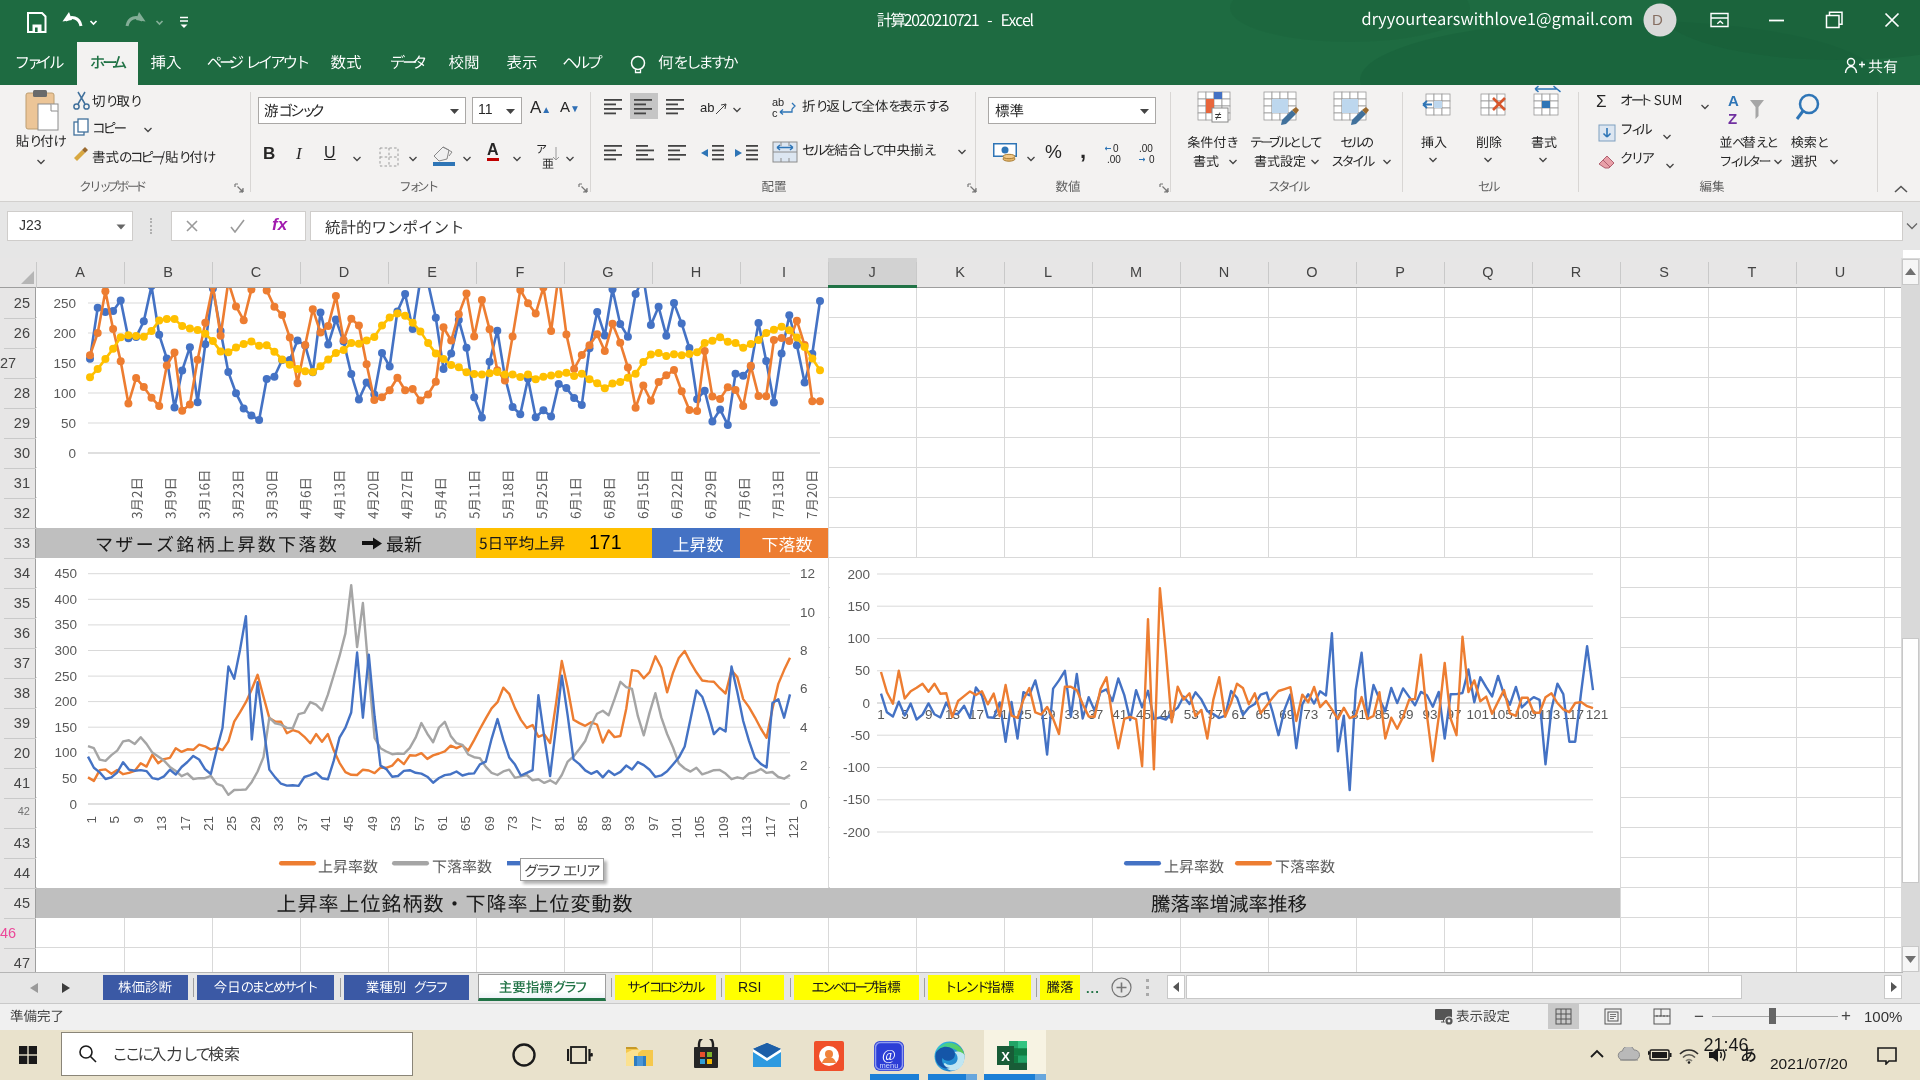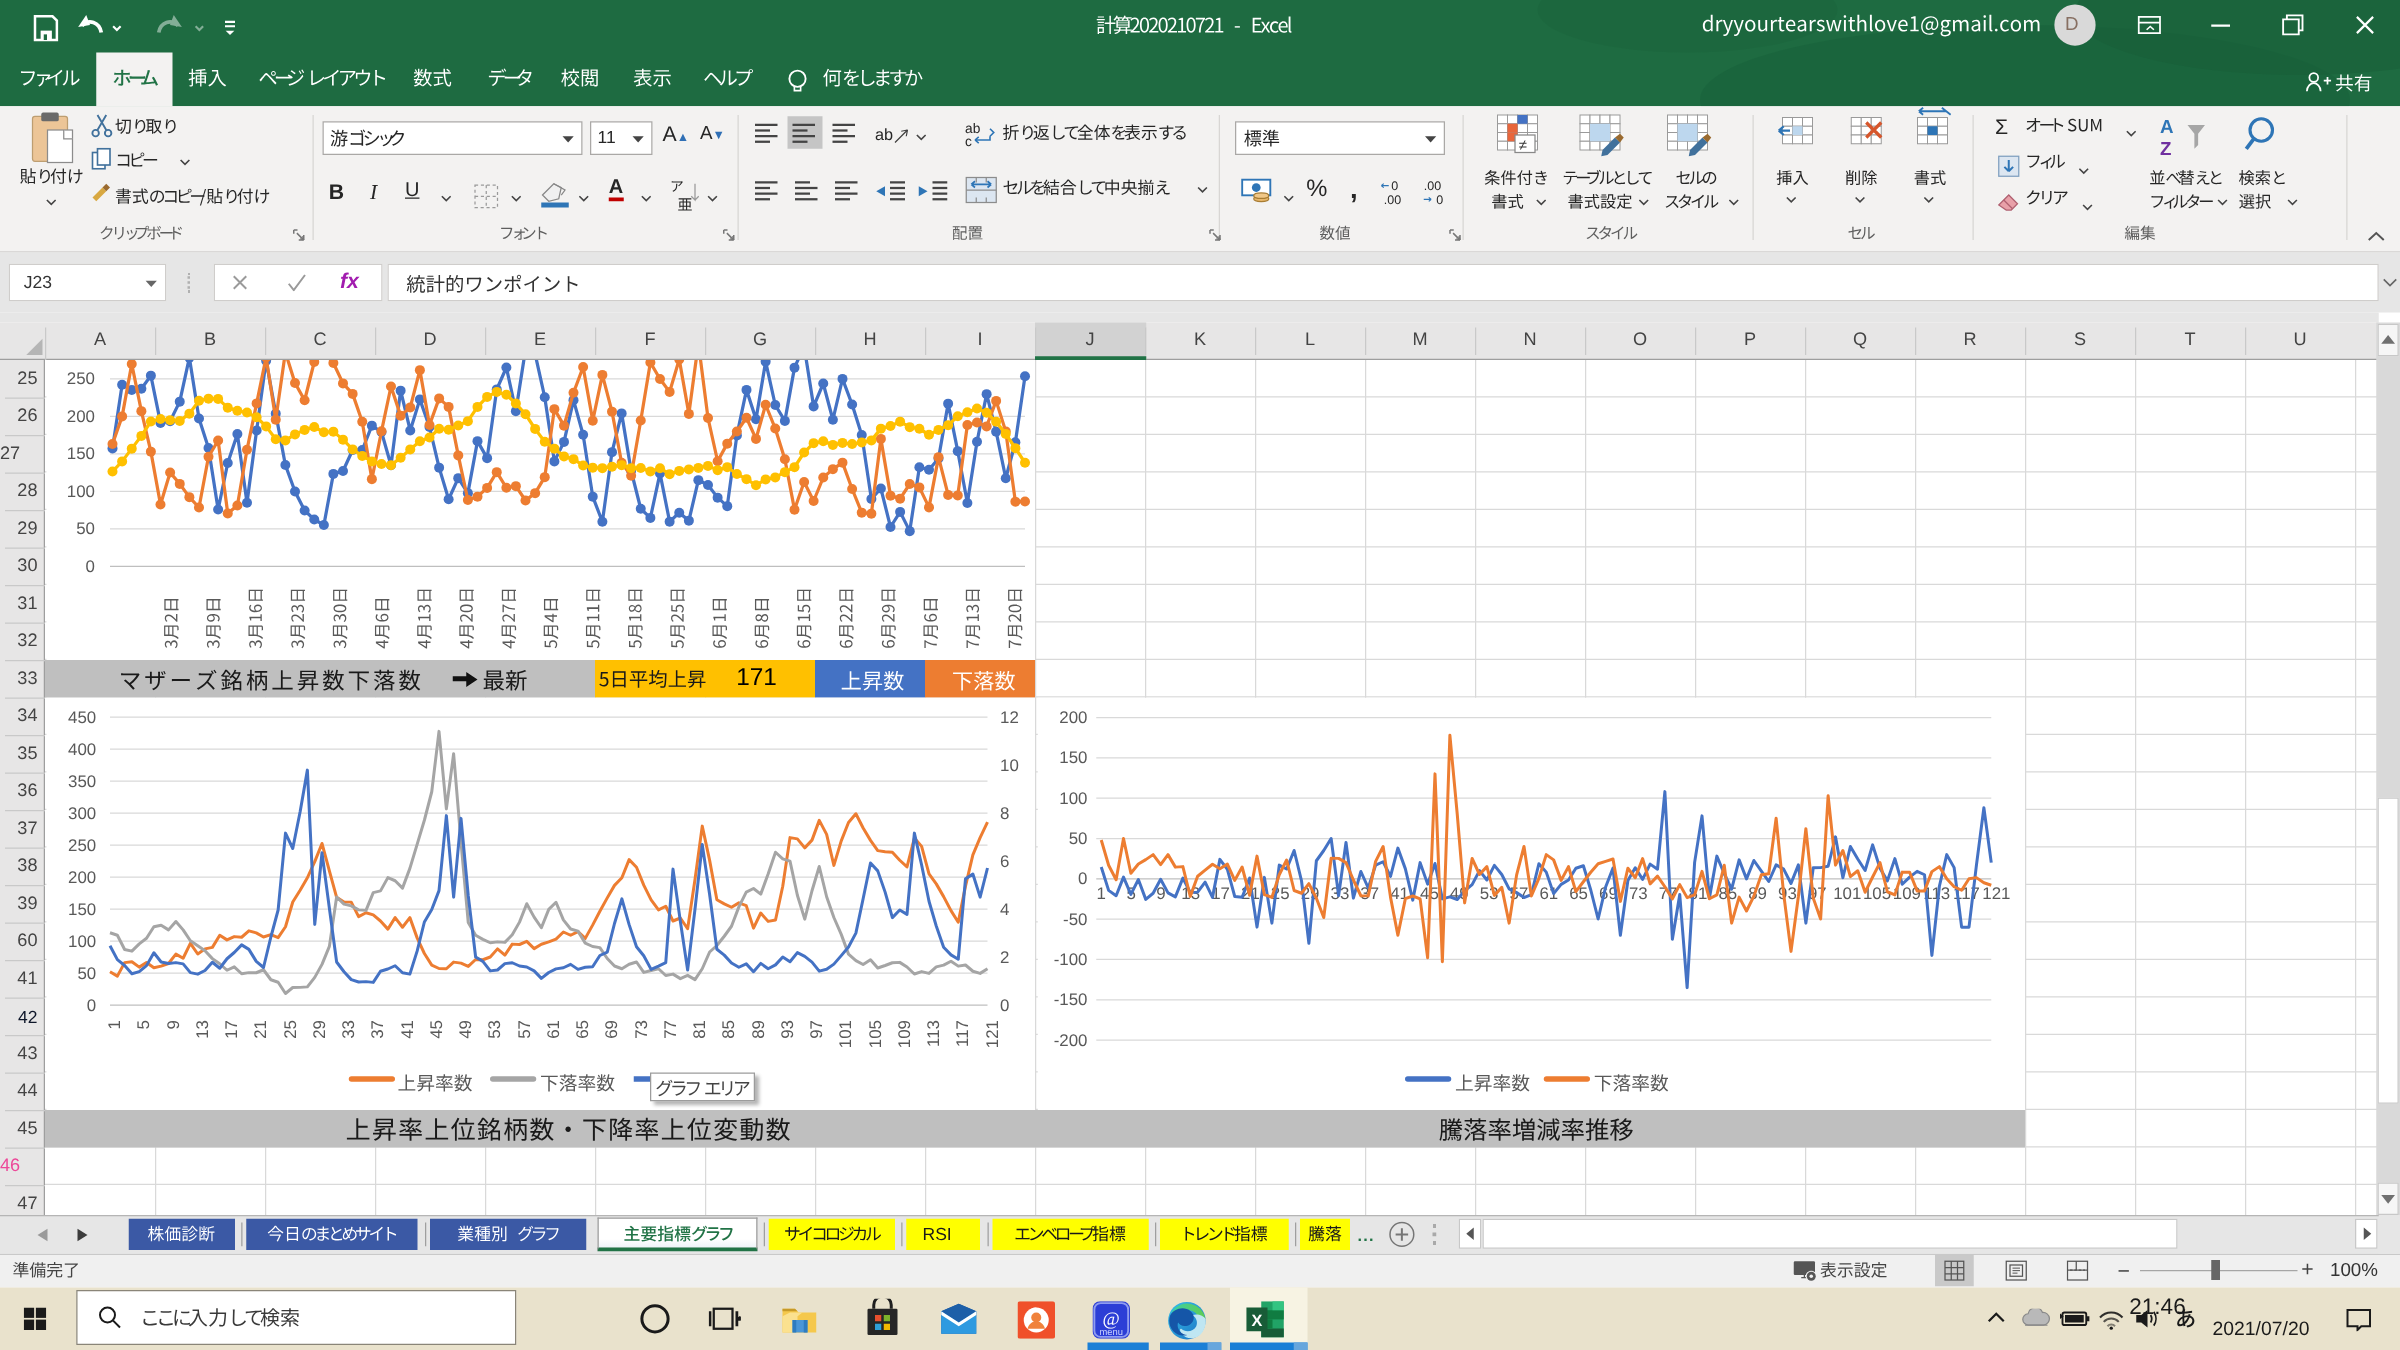--- a/index.html
+++ b/index.html
@@ -443,25 +443,25 @@
     <div class="lat" style="left:0;top:595px;width:30px;text-align:right;font-size:14.5px;color:#444">35</div>
     <div class="abs" style="left:4px;top:618px;width:32px;height:1px;background:#c9c9c9"></div>
     <div class="lat" style="left:0;top:625px;width:30px;text-align:right;font-size:14.5px;color:#444">36</div>
     <div class="abs" style="left:4px;top:648px;width:32px;height:1px;background:#c9c9c9"></div>
     <div class="lat" style="left:0;top:655px;width:30px;text-align:right;font-size:14.5px;color:#444">37</div>
     <div class="abs" style="left:4px;top:678px;width:32px;height:1px;background:#c9c9c9"></div>
     <div class="lat" style="left:0;top:685px;width:30px;text-align:right;font-size:14.5px;color:#444">38</div>
     <div class="abs" style="left:4px;top:708px;width:32px;height:1px;background:#c9c9c9"></div>
     <div class="lat" style="left:0;top:715px;width:30px;text-align:right;font-size:14.5px;color:#444">39</div>
     <div class="abs" style="left:4px;top:738px;width:32px;height:1px;background:#c9c9c9"></div>
-    <div class="lat" style="left:0;top:745px;width:30px;text-align:right;font-size:14.5px;color:#444">60</div>
+    <div class="lat" style="left:0;top:745px;width:30px;text-align:right;font-size:14.5px;color:#444">20</div>
     <div class="abs" style="left:4px;top:768px;width:32px;height:1px;background:#c9c9c9"></div>
     <div class="lat" style="left:0;top:775px;width:30px;text-align:right;font-size:14.5px;color:#444">41</div>
     <div class="abs" style="left:4px;top:798px;width:32px;height:1px;background:#c9c9c9"></div>
-    <div class="lat" style="left:0;top:805px;width:30px;text-align:right;font-size:14px;color:#0f172a">42</div>
+    <div class="lat" style="left:0;top:805px;width:30px;text-align:right;font-size:11px;color:#737373">42</div>
     <div class="abs" style="left:4px;top:828px;width:32px;height:1px;background:#c9c9c9"></div>
     <div class="lat" style="left:0;top:835px;width:30px;text-align:right;font-size:14.5px;color:#444">43</div>
     <div class="abs" style="left:4px;top:858px;width:32px;height:1px;background:#c9c9c9"></div>
     <div class="lat" style="left:0;top:865px;width:30px;text-align:right;font-size:14.5px;color:#444">44</div>
     <div class="abs" style="left:4px;top:888px;width:32px;height:1px;background:#c9c9c9"></div>
     <div class="lat" style="left:0;top:895px;width:30px;text-align:right;font-size:14.5px;color:#444">45</div>
     <div class="abs" style="left:4px;top:918px;width:32px;height:1px;background:#c9c9c9"></div>
     <div class="lat" style="left:0;top:925px;width:30px;text-align:left;font-size:14.5px;color:#ec4899">46</div>
     <div class="abs" style="left:4px;top:948px;width:32px;height:1px;background:#c9c9c9"></div>
     <div class="lat" style="left:0;top:955px;width:30px;text-align:right;font-size:14.5px;color:#444">47</div>

